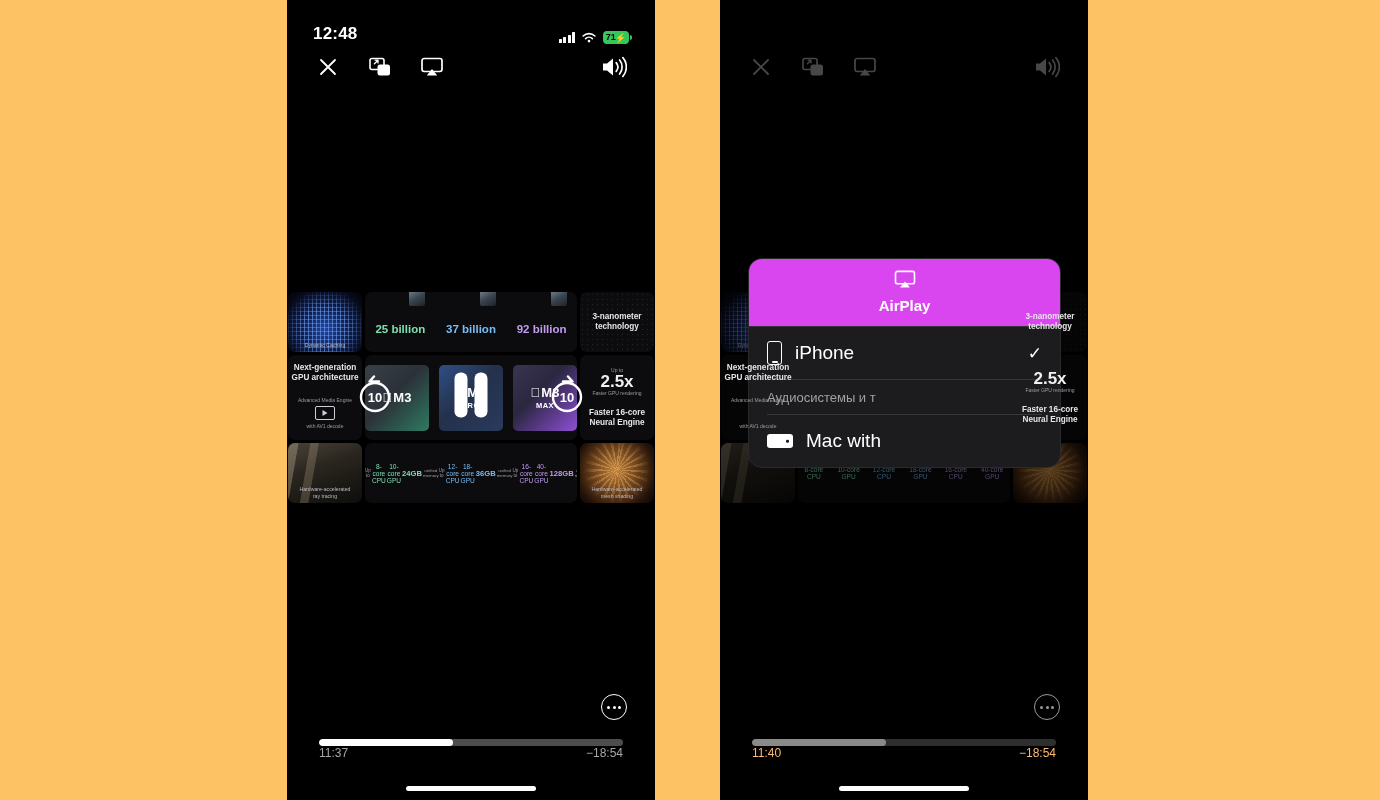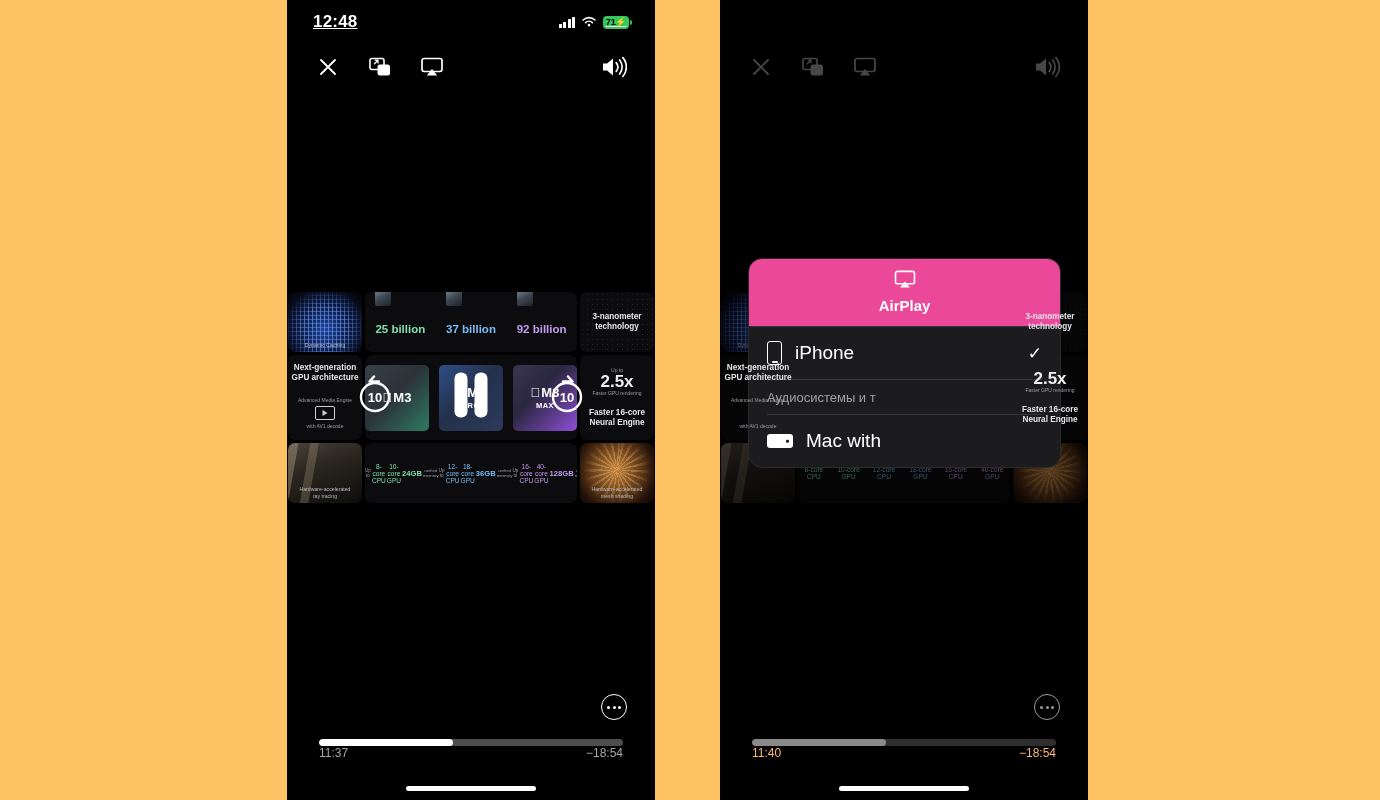--- a/index.html
+++ b/index.html
@@ -18,22 +18,22 @@
   .phone {
     position: absolute; top: 0; height: 800px;
     background: #000; overflow: hidden;
   }
   .phone.left  { left: 287px; width: 368px; }
   .phone.right { left: 720px; width: 368px; }
 
   
   .statusbar {
     position: absolute; top: 0; left: 0; right: 0; height: 44px;
-    display: flex; align-items: center; justify-content: space-between;
-    padding: 0 26px; color: #fff; text-decoration: underline;
+    display: flex; align-items: flex-end; justify-content: space-between;
+    padding: 0 26px; color: #fff;
   }
   .sb-time { font-size: 17px; font-weight: bold; letter-spacing: .2px; }
   .sb-right { display: flex; align-items: center; gap: 6px; }
   .cell-bars { display: flex; align-items: flex-end; gap: 1.5px; height: 11px; }
   .cell-bars i { width: 3px; background: #fff; border-radius: .5px; display:block; }
   .cell-bars i:nth-child(1){ height: 4px; }
   .cell-bars i:nth-child(2){ height: 6px; }
   .cell-bars i:nth-child(3){ height: 8.5px; }
   .cell-bars i:nth-child(4){ height: 11px; }
   .battery {
@@ -107,21 +107,21 @@
   .tile.dots::before {
     content:""; position:absolute; inset:0;
     background-image: radial-gradient(rgba(255,255,255,.10) .8px, transparent .9px);
     background-size: 5px 5px;
   }
   .tile .hdr { font-size: 8.2px; font-weight: bold; line-height: 1.2; color: #e6e6ea; z-index:1; position: relative; }
   .tile .tiny { font-size: 5px; color: #9b9ba3; z-index:1; position:relative; }
   .tile .big { font-size: 17px; font-weight: bold; color: #f0f0f3; line-height:1; z-index:1; position:relative; }
 
   .trans-row { display: flex; align-items: center; justify-content: space-around; width: 100%; height: 100%; }
-  .trans-col { display: flex; flex-direction: column; align-items: flex-start; gap: 18px; }
+  .trans-col { display: flex; flex-direction: column; align-items: flex-end; gap: 18px; }
   .chip-sq { width: 16px; height: 20px; border-radius: 2px; background: linear-gradient(150deg,#8c9aa6,#3c4650 55%,#1d2228); }
   .trans-num { font-size: 11.5px; font-weight: bold; line-height: 1; }
   .trans-sub { font-size: 4.6px; color: #9b9ba3; }
   .c-green { color: #7fe0b0; } .c-blue { color: #79bdf5; } .c-purple { color: #c39bf0; }
 
   .chips-row { display: flex; align-items: center; justify-content: center; gap: 10px; width: 100%; height: 100%; }
   .chip-card {
     width: 66px; height: 66px; border-radius: 5px; position: relative;
     display: flex; flex-direction: column; align-items: center; justify-content: center;
     color: #fff;
@@ -190,21 +190,21 @@
   .phone.right .times span { color: #fdba74; }
 
   
   .scrim { position: absolute; inset: 0; background: rgba(0,0,0,.55); }
   .airplay-sheet {
     position: absolute; left: 28px; width: 313px; top: 258px;
     background: #1c1c1e; border-radius: 14px; overflow: hidden;
     border: 1px solid #2a2a2c;
   }
   .ap-head {
-    padding: 11px 0 12px; text-align: center; background: #ec4899;
+    padding: 11px 0 12px; text-align: center; background: #d946ef;
     border-bottom: 1px solid #343436;
   }
   .ap-head .ap-title { font-size: 15px; font-weight: bold; color: #fff; margin-top: 4px; }
   .ap-row {
     display: flex; align-items: center; gap: 13px;
     padding: 0 18px; height: 52px; cursor: pointer;
   }
   .ap-row .ap-label { font-size: 19px; color: #fff; flex: 1; }
   .ap-check { color: #fff; font-size: 17px; }
   .ap-div { height: 1px; background: #38383a; margin-left: 18px; margin-right: 18px; }

